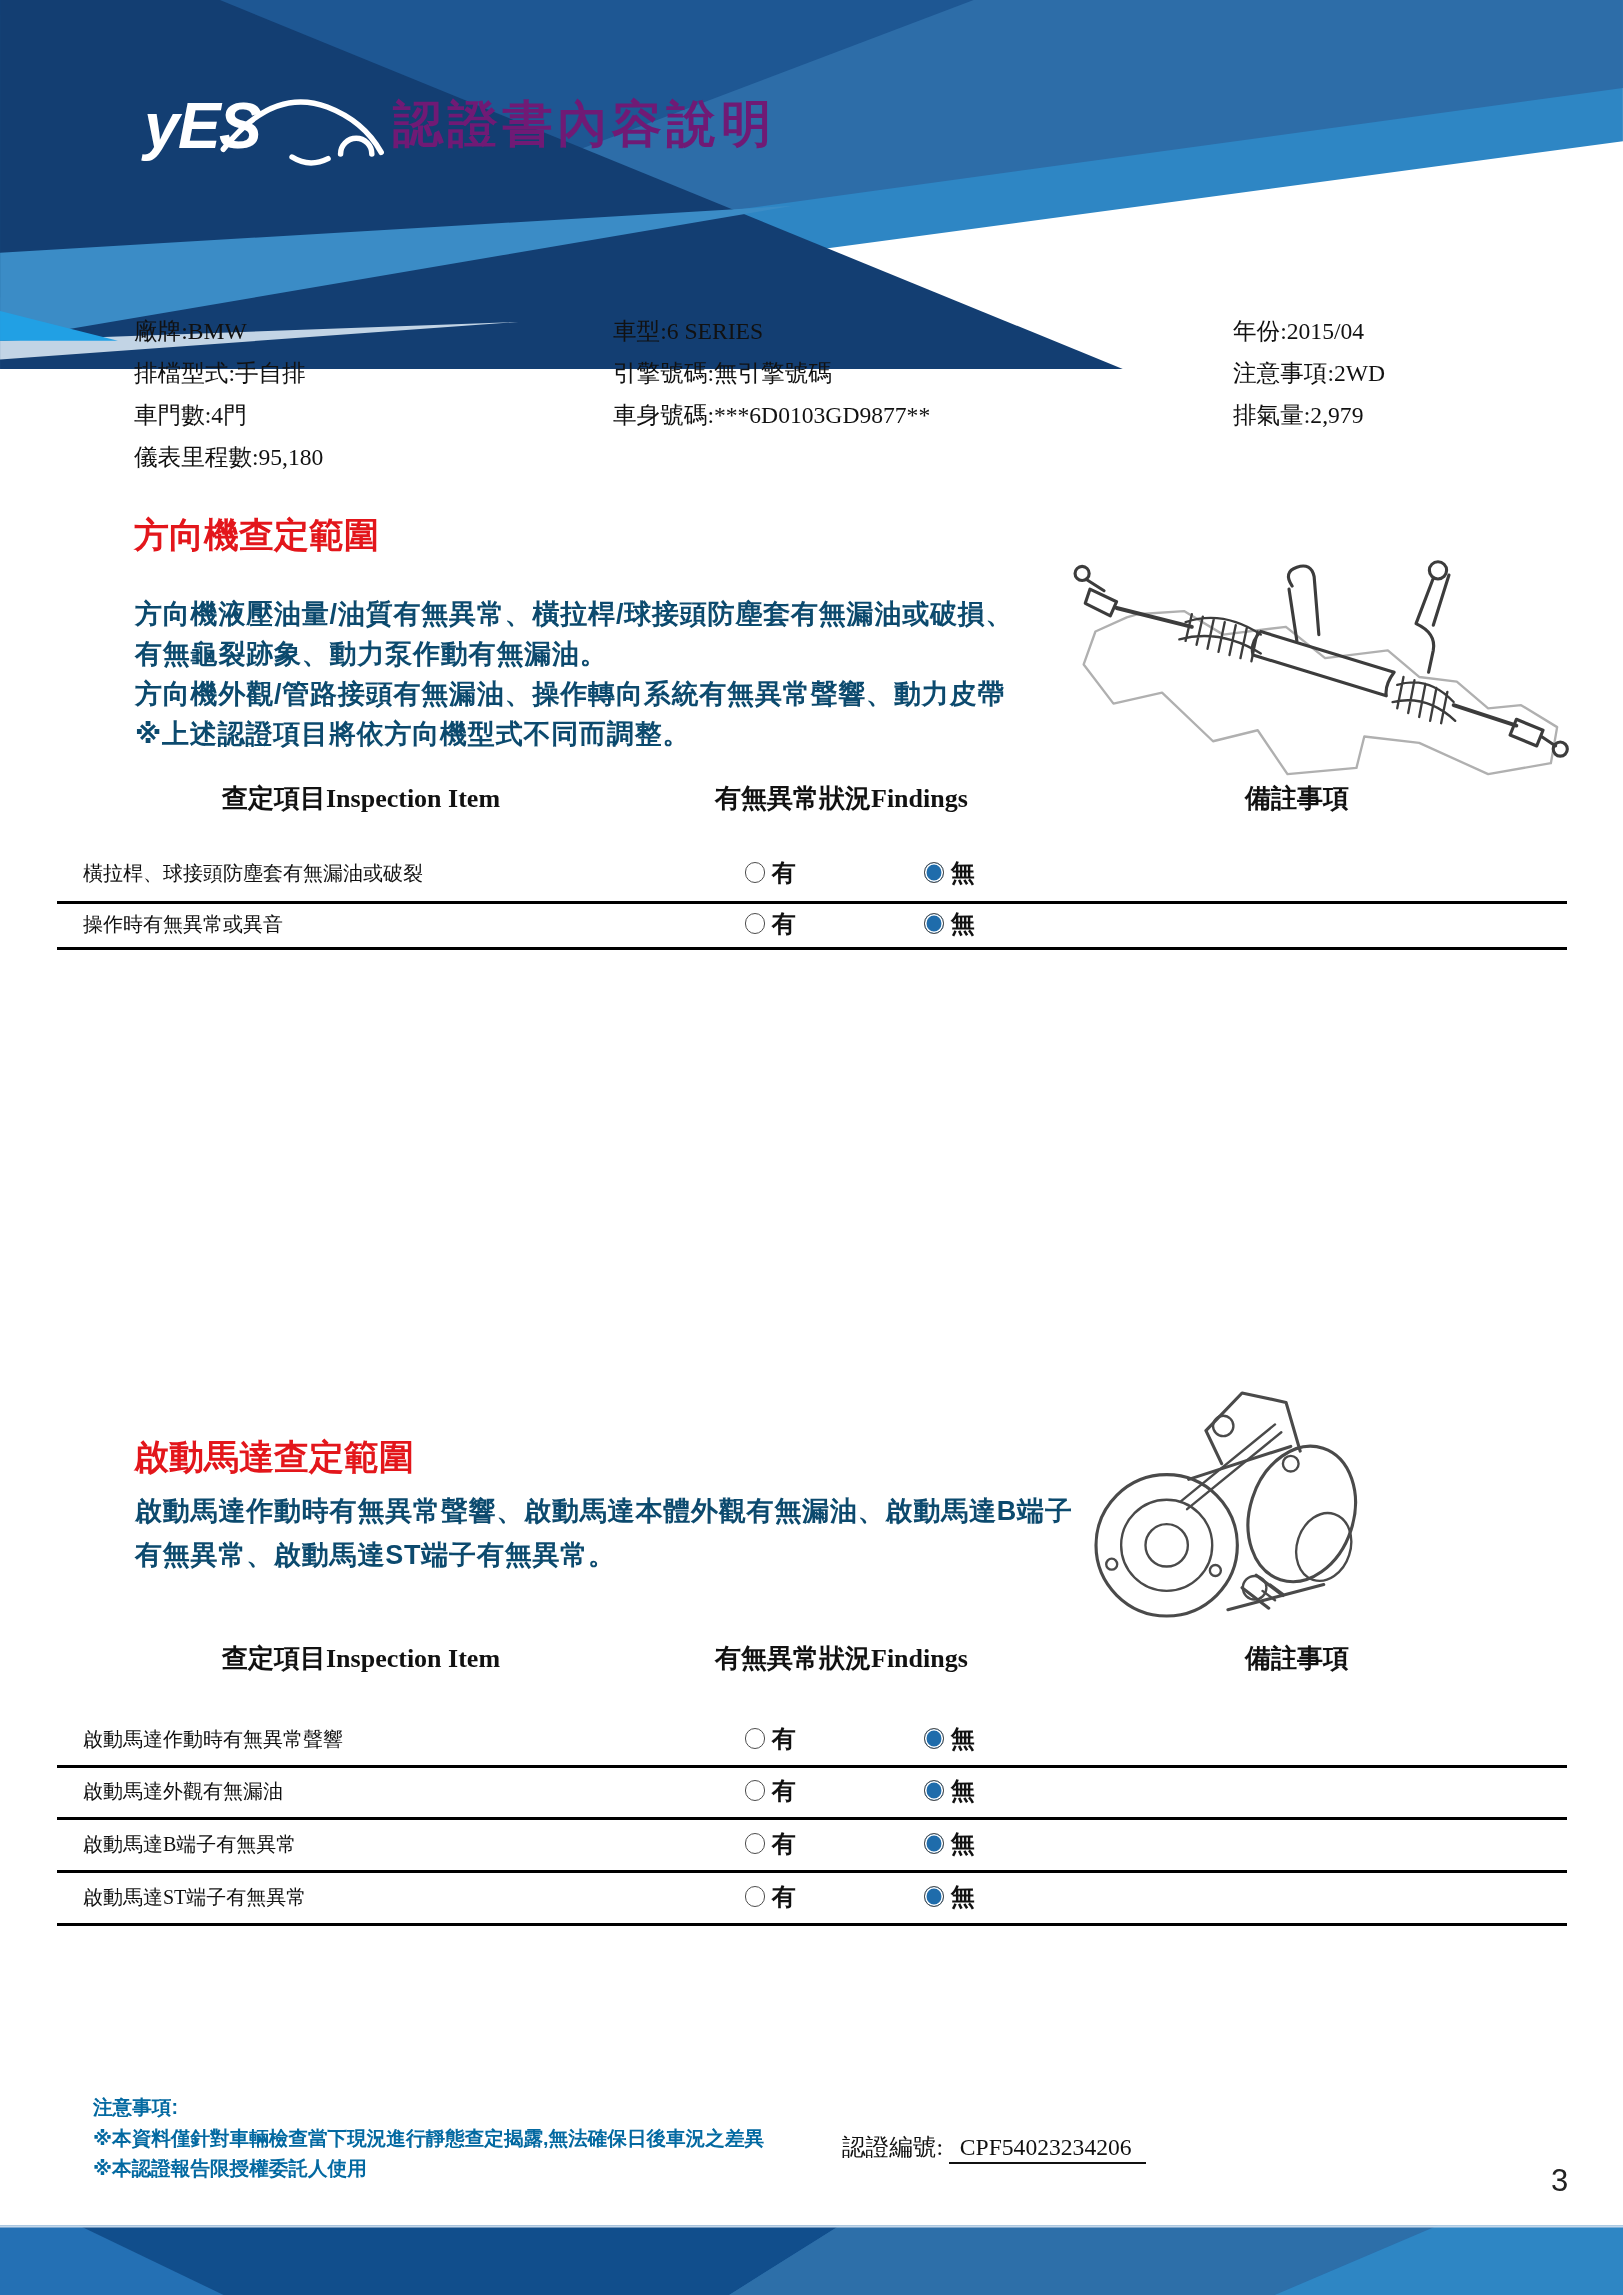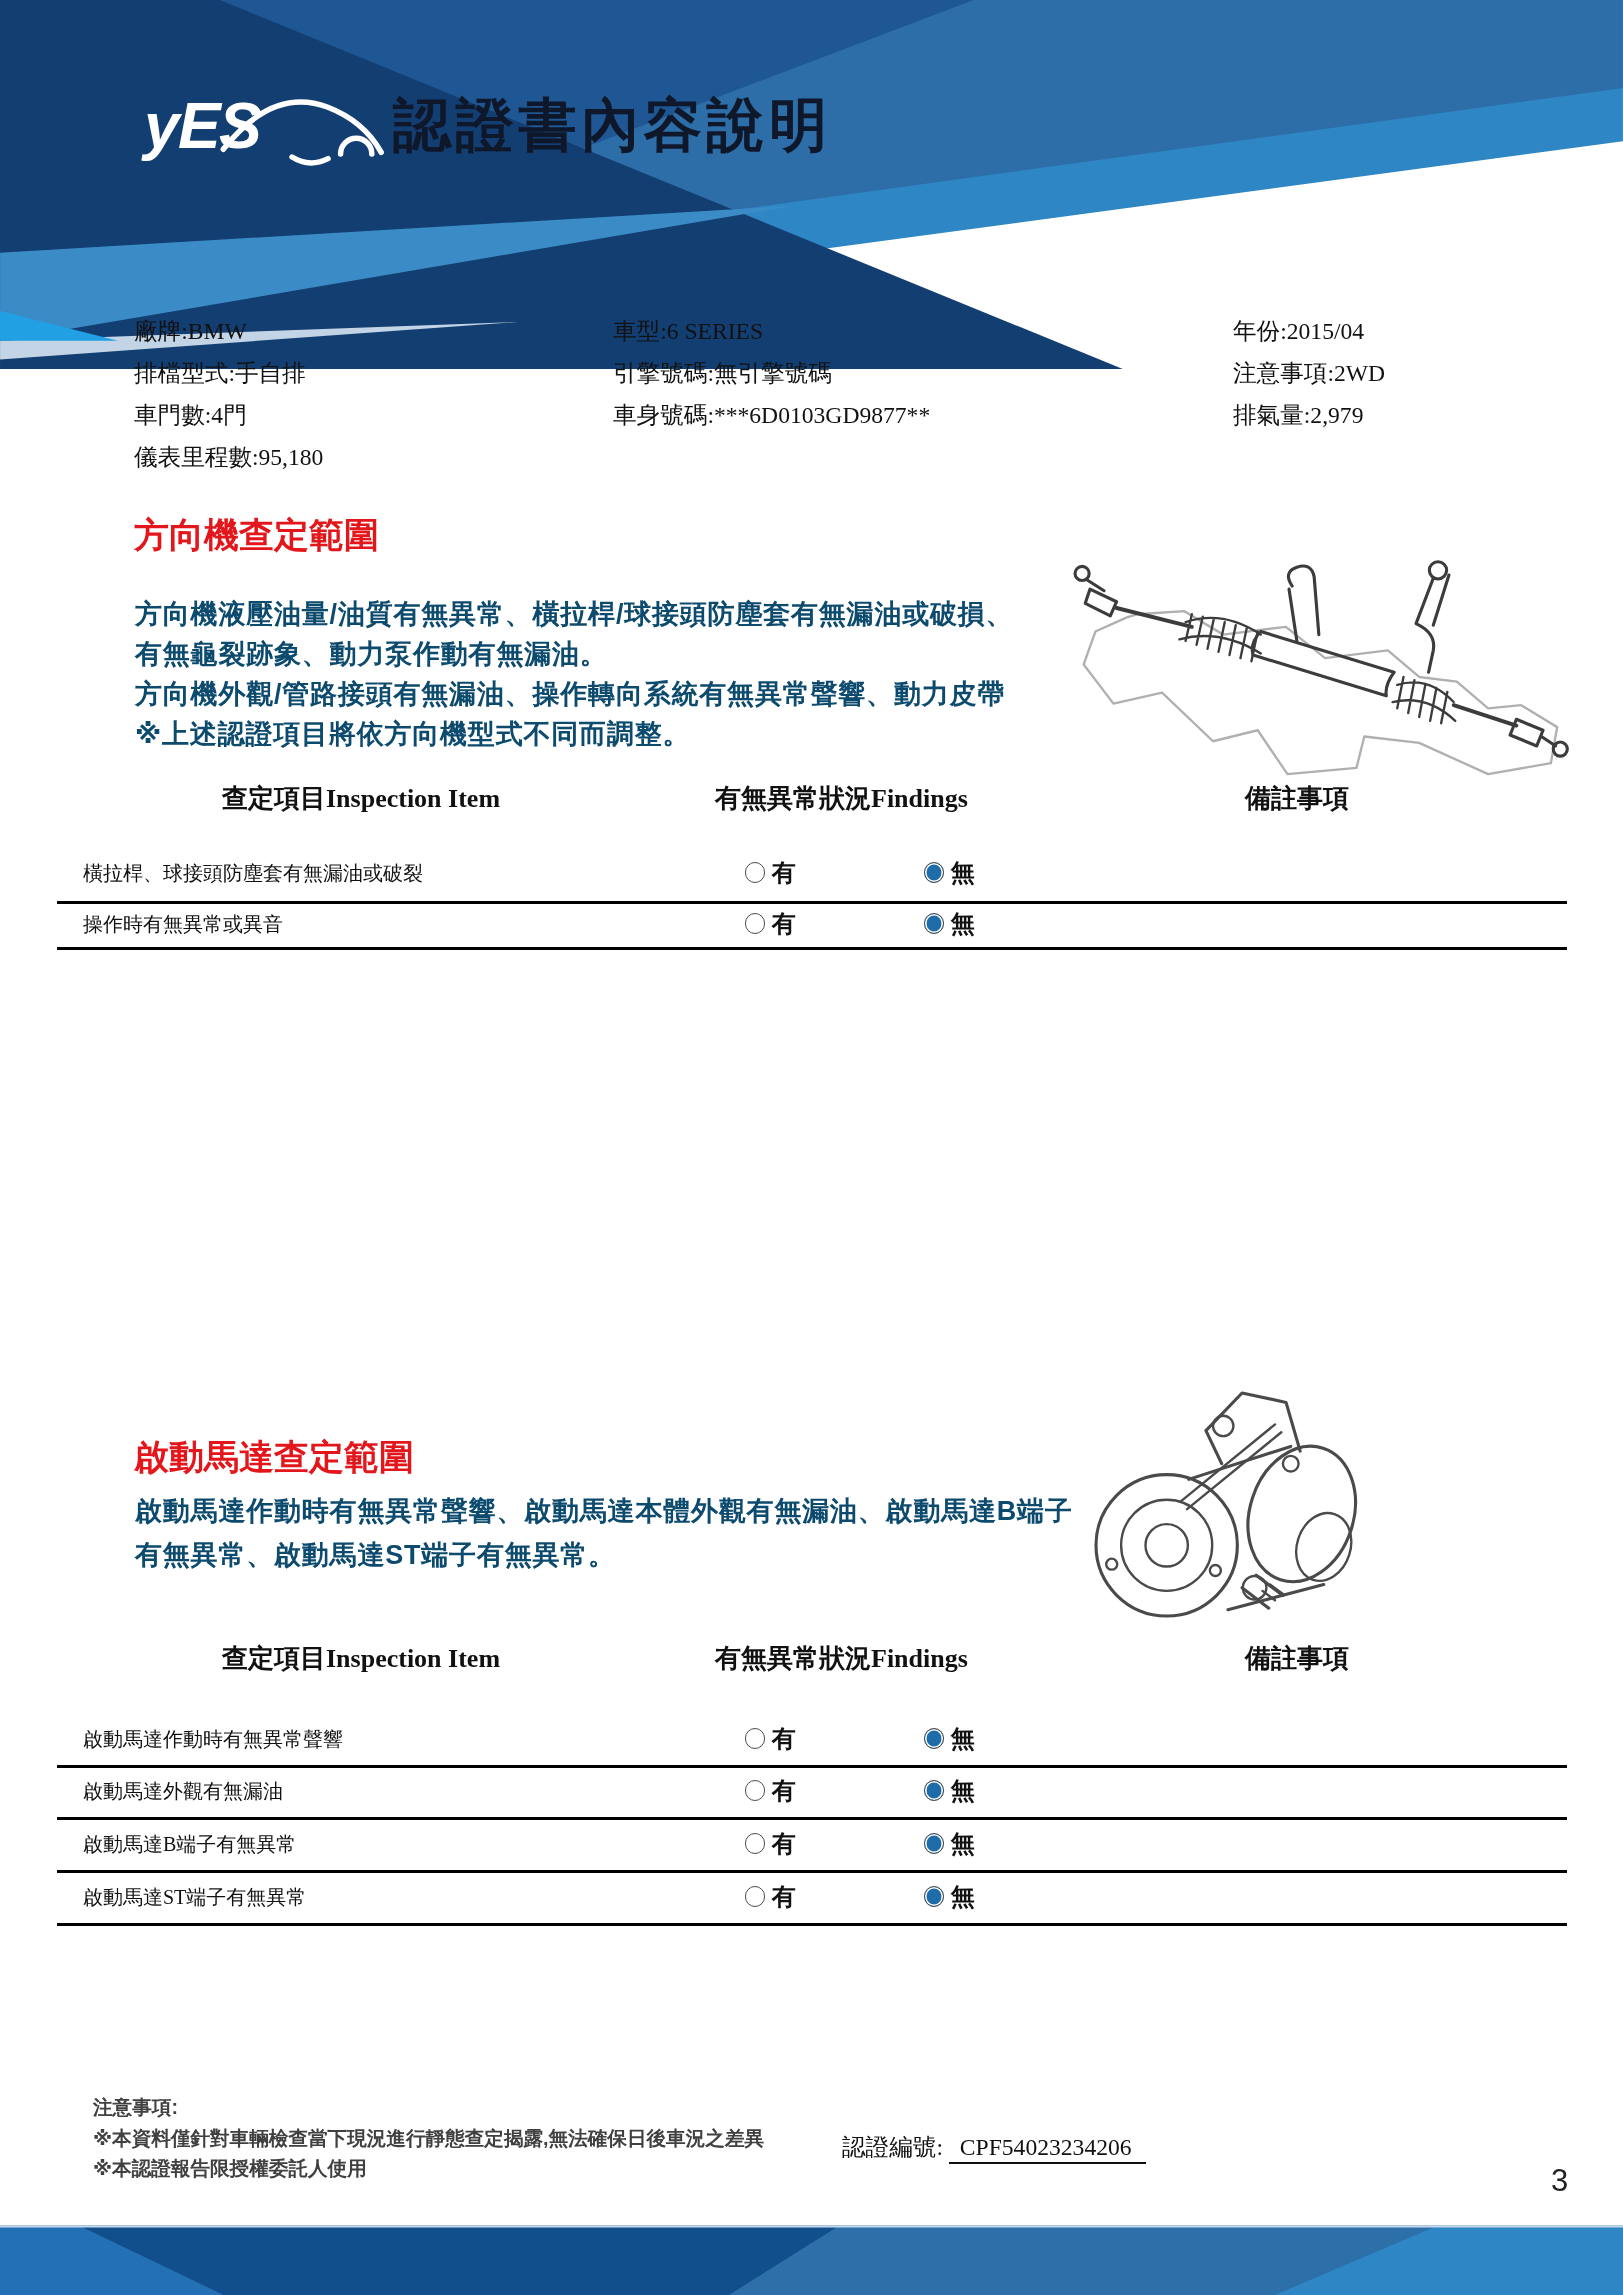--- a/index.html
+++ b/index.html
@@ -13,21 +13,21 @@
   .logo-text {
     position:absolute; left:144px; top:94px;
     font-family:"Liberation Sans","DejaVu Sans",sans-serif;
     font-style:italic; font-weight:bold; font-size:64px; line-height:64px;
     color:#ffffff; letter-spacing:-1.6px;
   }
   .logo-swoosh { position:absolute; left:198px; top:82px; }
   .header-title {
     position:absolute; left:393px; top:96px;
     font-family:Liberation Sans, sans-serif;
-    font-weight:bold; font-size:58px; line-height:57px; color:#0f172a; letter-spacing:4.7px;
+    font-weight:bold; font-size:50px; line-height:57px; color:#701a75; letter-spacing:4.7px;
     white-space:nowrap;
   }
   
   .vcol { position:absolute; top:314px; font-size:23.6px; }
   .vcol div { height:42px; line-height:35px; white-space:nowrap; }
   .vcol1 { left:134px; } .vcol2 { left:613px; } .vcol3 { left:1233px; }
   
   .sec-title {
     position:absolute; left:134px;
     font-family:"Liberation Sans","DejaVu Sans",sans-serif;
@@ -64,21 +64,21 @@
     border:1.6px solid #4d4d4d; background:#ffffff; box-sizing:border-box;
   }
   .radio-circle.filled {
     background:#1f6cab; box-shadow:inset 0 0 0 1.6px #ffffff;
   }
   .radio-label { font-size:24px; line-height:24px; }
   
   .notes {
     position:absolute; left:93px; top:2092px;
     font-family:"Liberation Sans","DejaVu Sans",sans-serif;
-    font-weight:bold; font-size:19.6px; color:#404040;
+    font-weight:bold; font-size:19.6px; color:#0369a1;
   }
   .notes .nt { height:31px; line-height:31px; }
   .notes .nl { height:30px; line-height:30px; white-space:nowrap; }
   .cert { position:absolute; left:842px; top:2131px; font-size:23.6px; white-space:nowrap; }
   .cert-number { border-bottom:2.4px solid #111; padding:0 14px 2.4px 11px; }
   .page-number {
     position:absolute; left:1551px; top:2163px;
     font-family:"Liberation Sans","DejaVu Sans",sans-serif; font-size:31px; color:#222;
   }
   .footer-bar { position:absolute; left:0; top:2225px; width:1623px; height:71px; }

